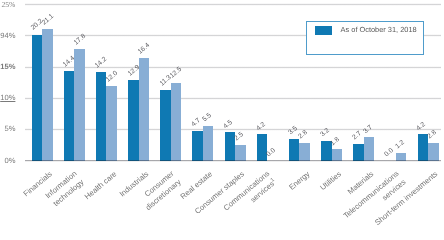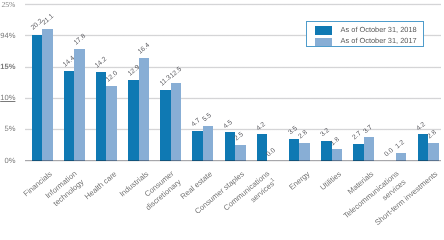--- a/index.html
+++ b/index.html
@@ -132,23 +132,19 @@
         <div>Materials</div>
       </div>
       <div class="catlabel" style="left: 339.06px; top: 163.453px; transform-origin: 100% 100%; transform: rotate(-40deg);">
         <div>Telecommunications</div>
         <div>services</div>
       </div>
       <div class="catlabel" style="left: 361.22px; top: 166.026px; transform-origin: 100% 100%; transform: rotate(-40deg);">
         <div>Short-term investments</div>
       </div>
     </div>
-  <div id="legend" style="left: 305.6px; top: 20.7px; width: 118.5px; height: 26px;">
+  <div id="legend" style="left: 305.6px; top: 20.7px; width: 118.5px; height: 34px;">
       <div class="lgrow" style="left: 0px; top: 0px; width: 100%; height: 11.3px;">
         <div class="lgsw" style="background: rgb(15, 121, 179); left: 8px; top: 4.6px; width: 17.6px; height: 8.4px;"></div>
         <div class="lgtx" style="left: 34px; top: 4.3px;">As of October 31, 2018</div>
-      </div>
-      <div class="lgrow" style="left: 0px; top: 11.3px; width: 100%; height: 11.3px;">
-        <div class="lgsw" style="background: rgb(136, 174, 213); left: 8px; top: 4.6px; width: 17.6px; height: 8.4px;"></div>
-        <div class="lgtx" style="left: 34px; top: 4.3px;">As of October 31, 2017</div>
       </div>
     </div>
 </div>
 
 </body></html>

